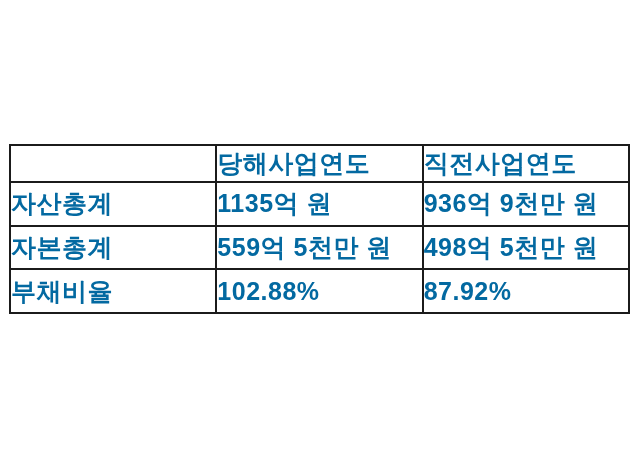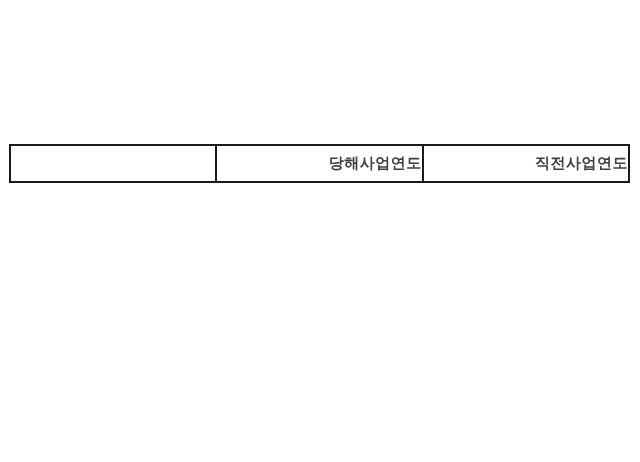--- a/index.html
+++ b/index.html
@@ -24,41 +24,56 @@
   table.fin-table {
     border-collapse: collapse;
     width: 621px;
     height: 170px;
     table-layout: fixed;
     background: #ffffff;
   }
   table.fin-table th,
   table.fin-table td {
     border: 2px solid #1b1b1b;
-    text-align: right;
+    text-align: left;
     vertical-align: middle;
     padding: 0;
-    font-size: 15px;
+    font-size: 25px;
     font-weight: 700;
-    color: #404040;
+    color: #0369a1;
     letter-spacing: 0.5px;
     white-space: nowrap;
     overflow: hidden;
   }
   tr.header-row { height: 37px; }
   tr.data-row   { height: 33px; }
 </style>
 </head>
 <body>
 
 <div class="table-wrap">
   <table class="fin-table">
     <thead>
       <tr class="header-row">
         <th></th>
         <th>당해사업연도</th>
         <th>직전사업연도</th>
       </tr>
     </thead>
     <tbody>
+      <tr class="data-row">
+        <td>자산총계</td>
+        <td>1135억 원</td>
+        <td>936억 9천만 원</td>
+      </tr>
+      <tr class="data-row">
+        <td>자본총계</td>
+        <td>559억 5천만 원</td>
+        <td>498억 5천만 원</td>
+      </tr>
+      <tr class="data-row">
+        <td>부채비율</td>
+        <td>102.88%</td>
+        <td>87.92%</td>
+      </tr>
     </tbody>
   </table>
 </div>
 
 </body></html>

